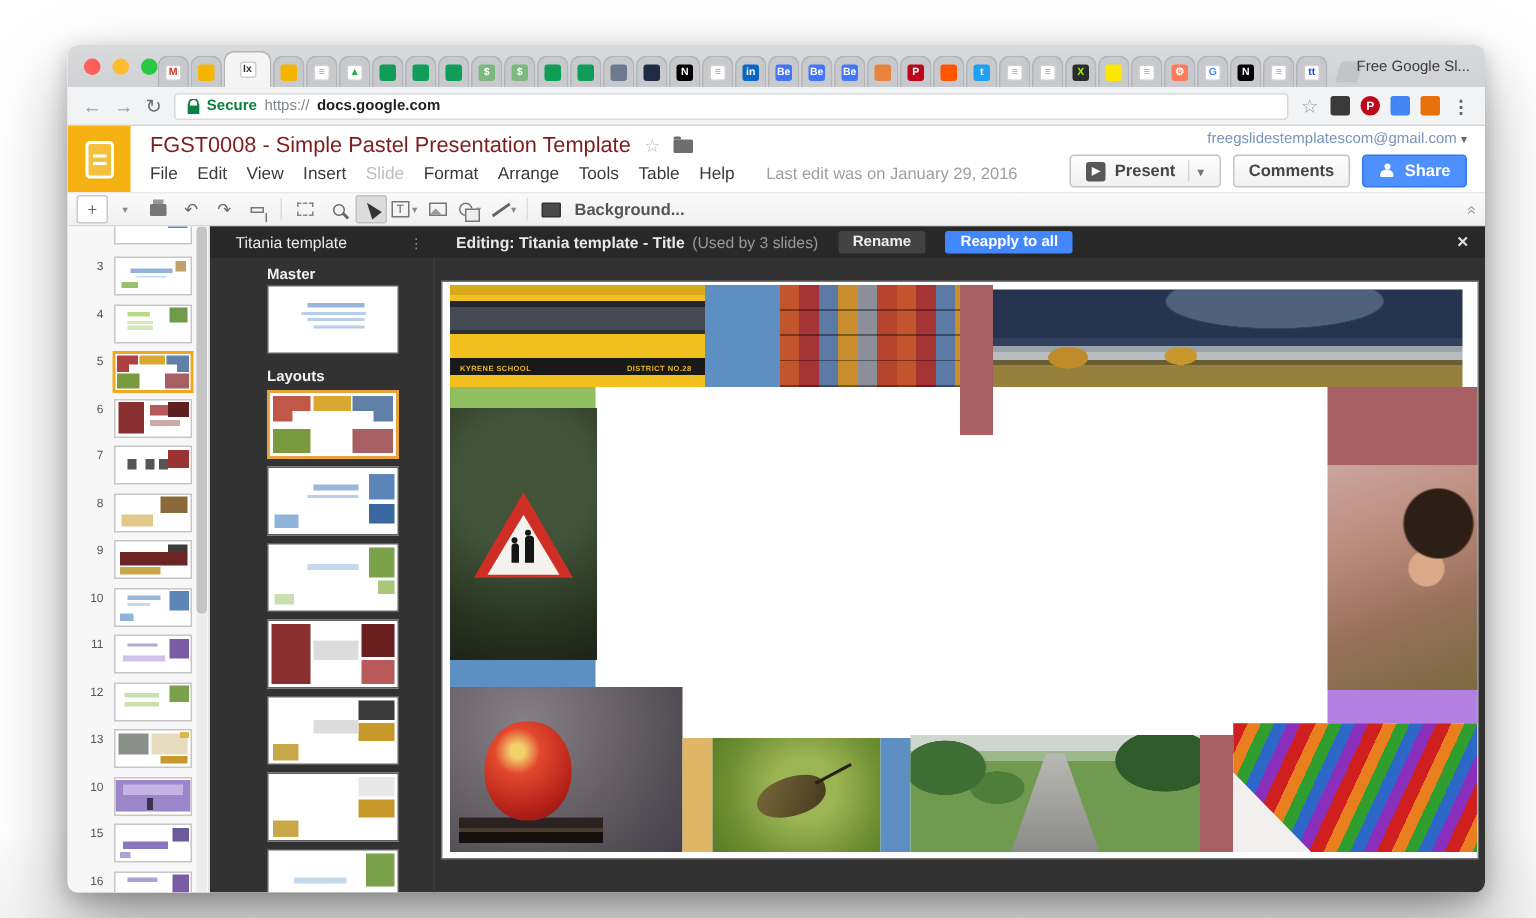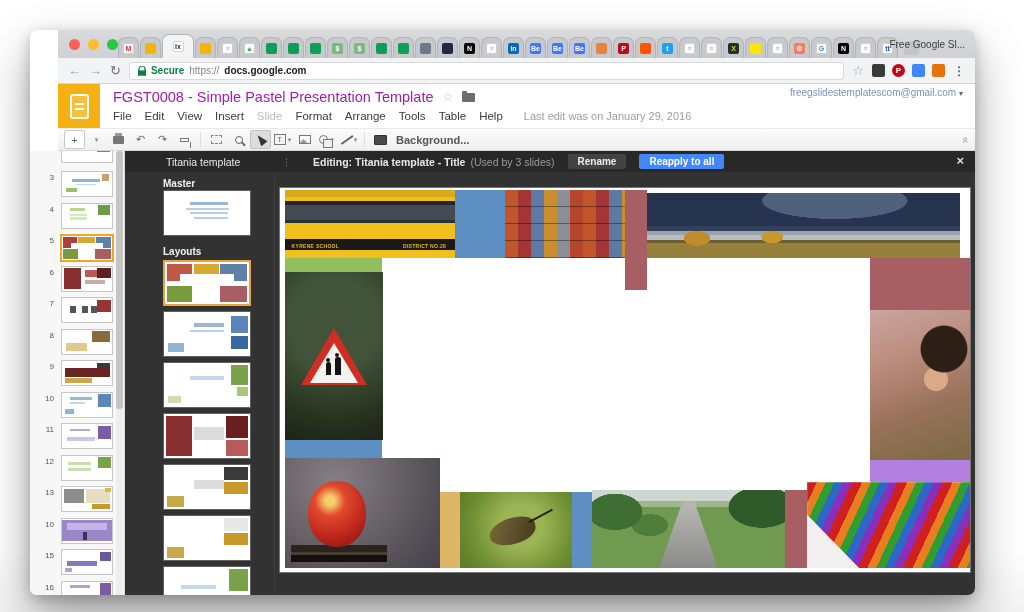--- a/index.html
+++ b/index.html
@@ -1,20 +1,20 @@
 <!DOCTYPE html>
 <html><head>
 <meta charset="utf-8">
 <style>
   * { box-sizing: border-box; margin:0; padding:0; }
   html,body { width:1024px; height:612px; }
   body { font-family:"Liberation Sans", sans-serif; background:#fff; overflow:hidden; }
   .stage { position:relative; width:1024px; height:612px; background:linear-gradient(180deg,#ffffff 0 90%,#f3f3f3); }
-  .window { position:absolute; left:30px; top:30px; width:945px; height:565px; border-radius:7px; overflow:hidden;
-            background:#fff; box-shadow:0 22px 48px rgba(0,0,0,.35), 0 4px 14px rgba(0,0,0,.22);padding-left:28px; }
+  .window { position:absolute; left:45px; top:30px; width:945px; height:565px; border-radius:7px; overflow:hidden;
+            background:#fff; box-shadow:0 22px 48px rgba(0,0,0,.35), 0 4px 14px rgba(0,0,0,.22); }
 
   
   .tabstrip { position:relative; height:28px; background:linear-gradient(#d9dadc,#cfd1d4); }
   .lights { position:absolute; left:11px; top:9px; display:flex; gap:8px; }
   .light { width:11px; height:11px; border-radius:50%; }
   .tabs { position:absolute; left:60px; bottom:0; display:flex; align-items:flex-end; }
   .tab { width:21px; height:21px; background:#c7c9cc; border:1px solid #b2b4b7; border-bottom:none;
          border-radius:7px 7px 0 0; display:flex; align-items:center; justify-content:center; margin-right:1px; }
   .tab.active { background:#f4f4f4; height:24px; width:32px; }
   .fav { width:11px; height:11px; border-radius:2px; display:flex; align-items:center; justify-content:center;
@@ -36,21 +36,21 @@
   .extic { width:13px; height:13px; border-radius:2px; display:flex; align-items:center; justify-content:center; color:#fff; font-size:8px; font-weight:bold; }
   .menu3 { color:#5f6368; font-size:12px; font-weight:bold; }
 
   
   .appheader { position:relative; height:44px; background:#fff; display:flex; }
   .logo { width:42px; height:44px; background:#f5b112; display:flex; align-items:center; justify-content:center; }
   .logo-glyph { width:19px; height:25px; border:2px solid #fff; border-radius:3px; background:rgba(255,255,255,.18); position:relative; }
   .logo-glyph::after { content:""; position:absolute; left:3px; right:3px; top:7px; height:2px; background:#fff; box-shadow:0 5px 0 #fff; }
   .head-left { padding:5px 0 0 13px; }
   .title-row { display:flex; align-items:center; gap:9px; }
-  .doc-title { font-size:14.5px; color:#a21caf;text-align:right; }
+  .doc-title { font-size:14.5px; color:#7f1d1d;text-align:right; }
   .star-sm { color:#bdbdbd; font-size:12px; }
   .folder-ic { width:13px; height:9px; background:#6e6e6e; border-radius:1px; position:relative; }
   .folder-ic::before { content:""; position:absolute; left:0; top:-2px; width:5px; height:2px; background:#6e6e6e; border-radius:1px 1px 0 0; }
   .menus { display:flex; gap:13px; font-size:11.5px; color:#3a3a3a; margin-top:5px; align-items:center; }
   .menu-item.disabled { color:#bdbdbd; }
   .last-edit { color:#9e9e9e; font-size:11px; margin-left:8px; }
   .head-right { position:absolute; right:12px; top:3px; text-align:right; }
   .email-row { font-size:10px; color:#7a93b8; }
   .email-caret { color:#666; font-size:8px; }
   .btns { display:flex; gap:8px; margin-top:5px; justify-content:flex-end; }
@@ -96,21 +96,21 @@
   .fs-scrolltrack { position:absolute; right:1px; top:0; width:7px; bottom:0; background:#ededed; }
   .fs-scrollthumb { position:absolute; top:0; width:7px; height:58%; background:#c4c4c4; border-radius:3px; }
   .fs-item { position:absolute; left:0; width:84px; height:28px; }
   .fs-num { position:absolute; left:0; top:2px; width:24px; text-align:right; font-size:8px; color:#555; }
   .fs-thumb { position:absolute; left:31px; top:0; width:52px; height:26px; background:#fff; border:1px solid #c6c6c6; overflow:hidden; }
   .fs-thumb.selected { border:2px solid #f0a822; left:30px; width:54px; height:28px; }
   .acc { position:absolute; }
 
   .darkarea { position:absolute; left:95px; right:0; top:0; bottom:0; background:#323232; }
   .masterbar { position:absolute; left:0; right:0; top:0; height:21px; background:#282828; display:flex; align-items:center; color:#e8e8e8; font-size:10.5px; }
-  .mb-left { width:150px; display:flex; align-items:center; justify-content:space-between; padding:0 8px 0 17px;margin-left:24px; }
+  .mb-left { width:150px; display:flex; align-items:center; justify-content:space-between; padding:0 8px 0 17px; }
   .mb-dots { color:#8a8a8a; font-size:9px; }
   .mb-editing { font-weight:bold; margin-left:14px; }
   .mb-used { color:#9a9a9a; margin-left:5px; }
   .mb-btn { background:#434343; border-radius:2px; padding:2px 10px; font-size:10px; font-weight:bold; color:#eee; margin-left:13px; }
   .mb-btn.primary { background:#4387fd; color:#fff; }
   .mb-close { position:absolute; right:11px; top:2px; color:#ddd; font-size:13px; font-weight:bold; }
 
   .layoutcol { position:absolute; left:0; top:21px; width:150px; bottom:0; border-right:1px solid #3d3d3d; overflow:hidden; }
   .pane-label { position:absolute; left:38px; font-size:10px; font-weight:bold; color:#f1f1f1; }
   .lthumb { position:absolute; left:38px; width:88px; height:46px; background:#fff; border:1px solid #5f5f5f; overflow:hidden; }
@@ -331,20 +331,34 @@
             <span class="menu-item">Table</span>
             <span class="menu-item">Help</span>
             <span class="last-edit">Last edit was on January 29, 2016</span>
           </div>
       </div>
       <div class="head-right">
         <div class="email-row">
           <span>freegslidestemplatescom@gmail.com</span>
           <span class="email-caret">▾</span>
         </div>
+        <div class="btns">
+          <div class="btn btn-present">
+            <span class="play-ic">▶</span>
+            <span>Present</span>
+            <span class="btn-caret">▾</span>
+          </div>
+          <div class="btn">
+              <span>Comments</span>
+            </div>
+          <div class="btn btn-share">
+            <span class="person-ic"></span>
+            <span>Share</span>
+          </div>
+        </div>
       </div>
     </div>
 
     <div class="toolbar">
       <div class="tb bordered">+</div>
       <div class="tb">
           <span class="caret">▾</span>
         </div>
       <div class="tb">
           <span class="ic-print"></span>

